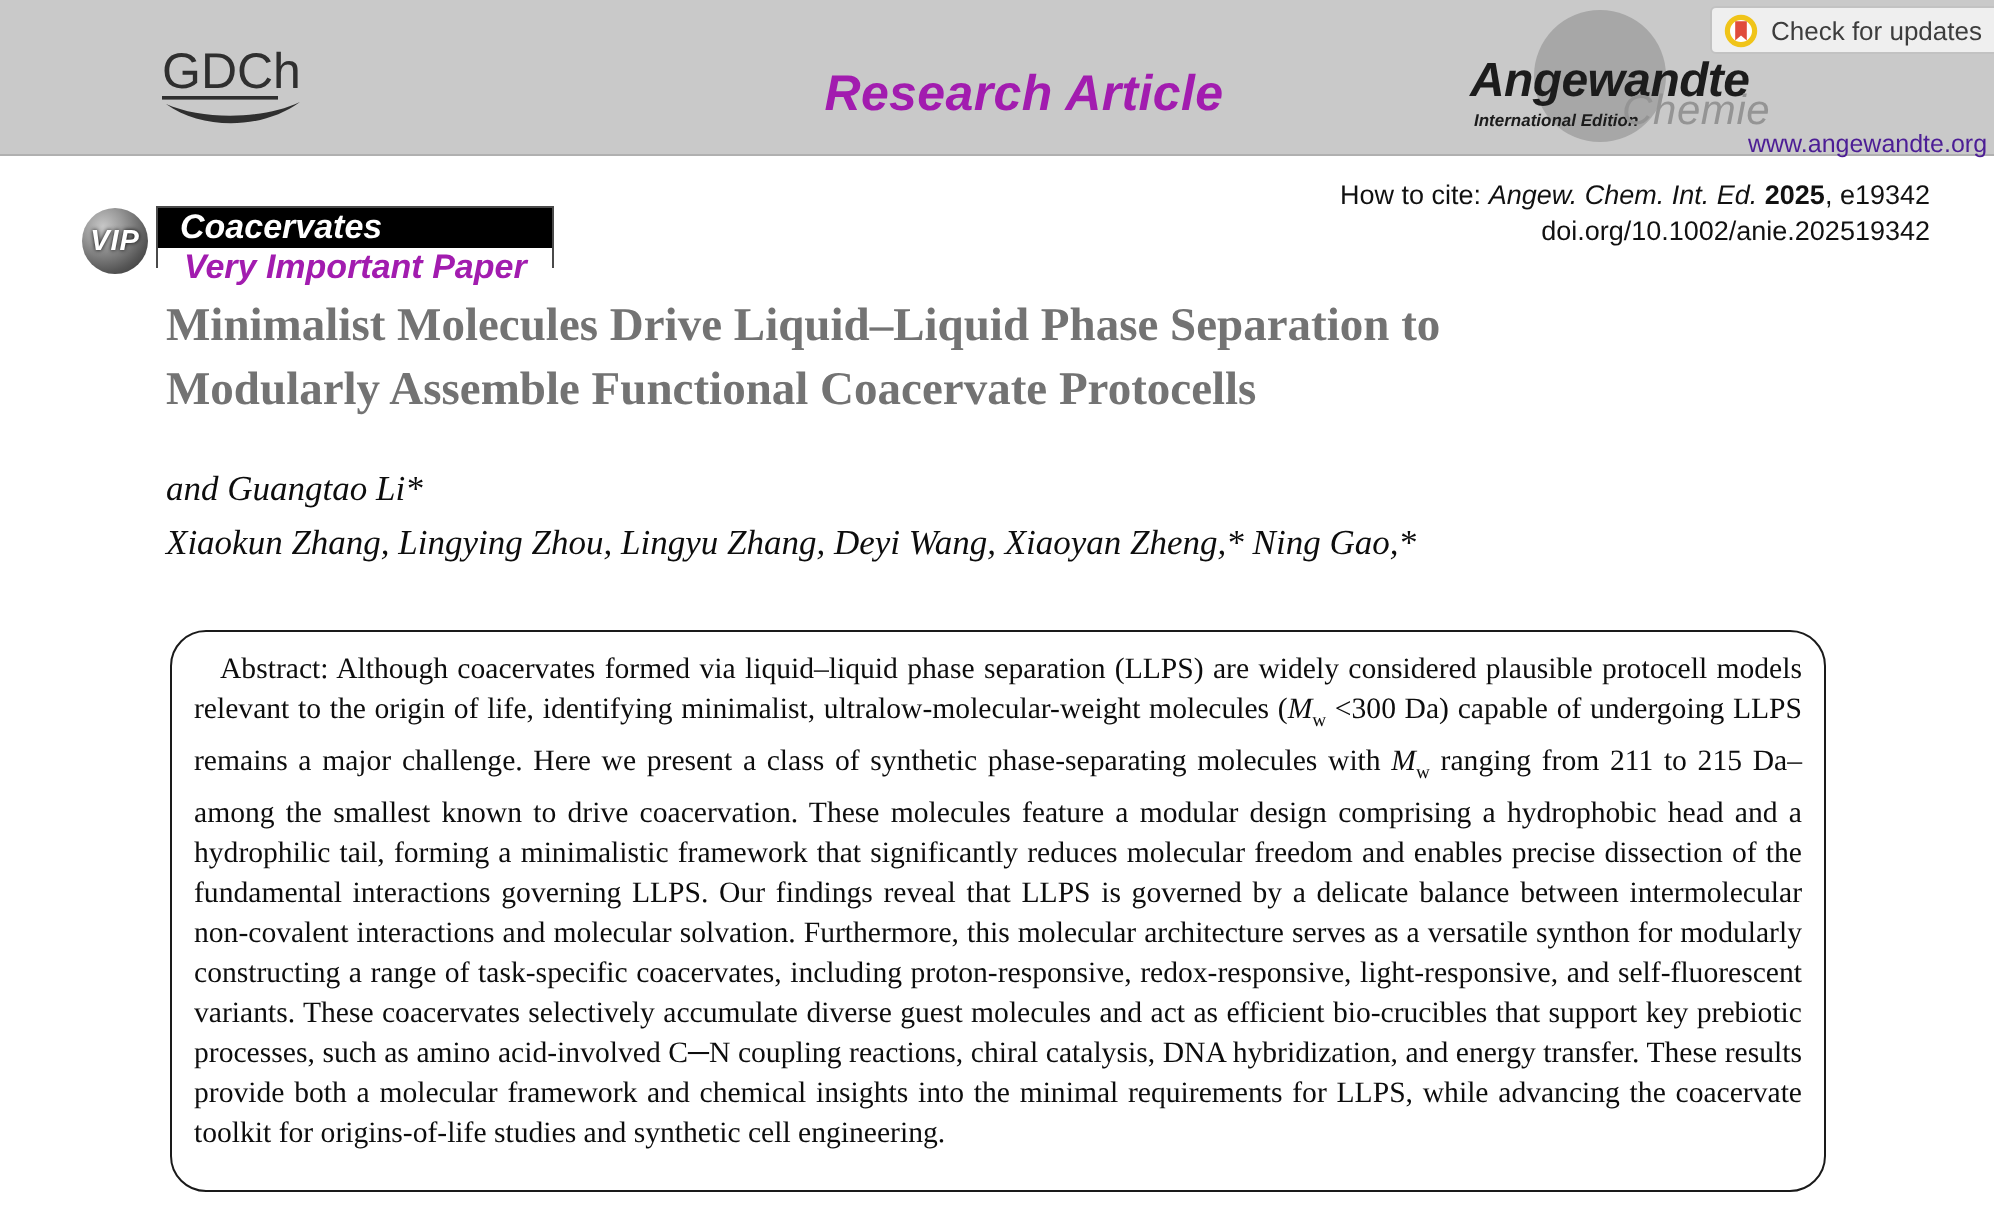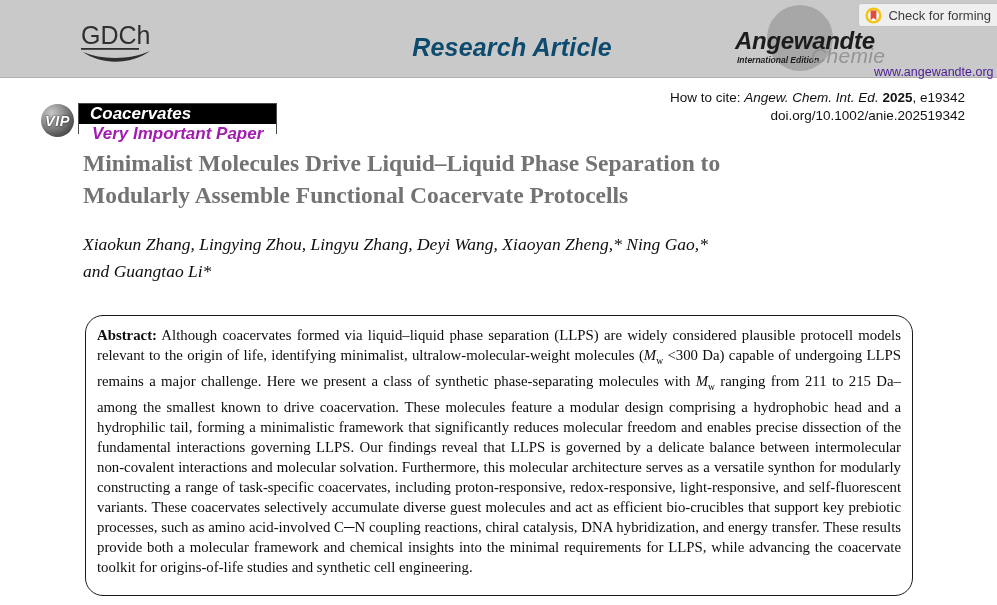--- a/index.html
+++ b/index.html
@@ -27,21 +27,21 @@
     left: 80px; top: 20px;
     width: 74px; height: 48px;
   }
   .research-article {
     position: absolute;
     left: 0; right: 0; top: 33px;
     text-align: center;
     font-size: 25px;
     font-weight: bold;
     font-style: italic;
-    color: #0c4a6e;
+    color: #a21caf;
     letter-spacing: 0.2px;
     padding-left: 27px;
   }
 
   
   .ang-logo { position: absolute; left: 715px; top: 4px; width: 255px; height: 74px; }
   .ang-circle {
     position: absolute; left: 52px; top: 1px;
     width: 66px; height: 66px;
     border-radius: 50%;
@@ -159,21 +159,21 @@
     padding: 9px 11px 8px 11px;
     background: #fff;
   }
   .abstract-text {
     font-family: "Liberation Serif", serif;
     font-size: 14.8px;
     line-height: 20px;
     text-align: justify;
     color: #0d0d0d;
   }
-  .abstract-text b { font-weight: bold; }
+  .abstract-text b { font-weight: normal; margin-left: 13px; }
   .abstract-text .mvar { font-style: italic; }
   .abstract-text sub { font-size: 0.65em; }
 </style>
 </head>
 <body>
 
 <div class="page">
 
   <div class="banner">
 
@@ -191,21 +191,21 @@
       <div class="ang-edition">International Edition</div>
       <div class="ang-chemie">Chemie</div>
       <div class="ang-web">www.angewandte.org</div>
     </div>
 
     <div class="check-updates">
       <svg width="17" height="17" viewBox="0 0 17 17">
         <circle cx="8.5" cy="8.5" r="6.8" fill="#ffffff" stroke="#f0c419" stroke-width="2.6"></circle>
         <path d="M5.6 3.6 h5.8 v9.6 l-2.9 -2.5 l-2.9 2.5 z" fill="#e04c3c"></path>
       </svg>
-      <span>Check for forming</span>
+      <span>Check for updates</span>
     </div>
   </div>
 
   <div class="citation">
     <div><span>How to cite: </span><span class="it">Angew. Chem. Int. Ed. </span><span class="bd">2025</span><span>, e19342</span></div>
     <div>doi.org/10.1002/anie.202519342</div>
   </div>
 
   <div class="vip-circle">
     <span>VIP</span>
@@ -214,21 +214,21 @@
     <span class="cat">Coacervates</span>
     <span class="lbl">Very Important Paper</span>
   </div>
 
   <div class="title">
     <div>Minimalist Molecules Drive Liquid–Liquid Phase Separation to</div>
     <div>Modularly Assemble Functional Coacervate Protocells</div>
   </div>
 
   <div class="authors">
+    <div>and Guangtao Li*</div>
     <div>Xiaokun Zhang, Lingying Zhou, Lingyu Zhang, Deyi Wang, Xiaoyan Zheng,* Ning Gao,*</div>
-    <div>and Guangtao Li*</div>
   </div>
 
   <div class="abstract-box">
     <p class="abstract-text"><b>Abstract:</b><span> Although coacervates formed via liquid–liquid phase separation (LLPS) are widely considered plausible protocell models relevant to the origin of life, identifying minimalist, ultralow-molecular-weight molecules (</span><i class="mvar">M</i><sub>w</sub><span> &lt;300 Da) capable of undergoing LLPS remains a major challenge. Here we present a class of synthetic phase-separating molecules with </span><i class="mvar">M</i><sub>w</sub><span> ranging from 211 to 215 Da–among the smallest known to drive coacervation. These molecules feature a modular design comprising a hydrophobic head and a hydrophilic tail, forming a minimalistic framework that significantly reduces molecular freedom and enables precise dissection of the fundamental interactions governing LLPS. Our findings reveal that LLPS is governed by a delicate balance between intermolecular non-covalent interactions and molecular solvation. Furthermore, this molecular architecture serves as a versatile synthon for modularly constructing a range of task-specific coacervates, including proton-responsive, redox-responsive, light-responsive, and self-fluorescent variants. These coacervates selectively accumulate diverse guest molecules and act as efficient bio-crucibles that support key prebiotic processes, such as amino acid-involved C─N coupling reactions, chiral catalysis, DNA hybridization, and energy transfer. These results provide both a molecular framework and chemical insights into the minimal requirements for LLPS, while advancing the coacervate toolkit for origins-of-life studies and synthetic cell engineering.</span></p>
   </div>
 
 </div>
 
 </body></html>

